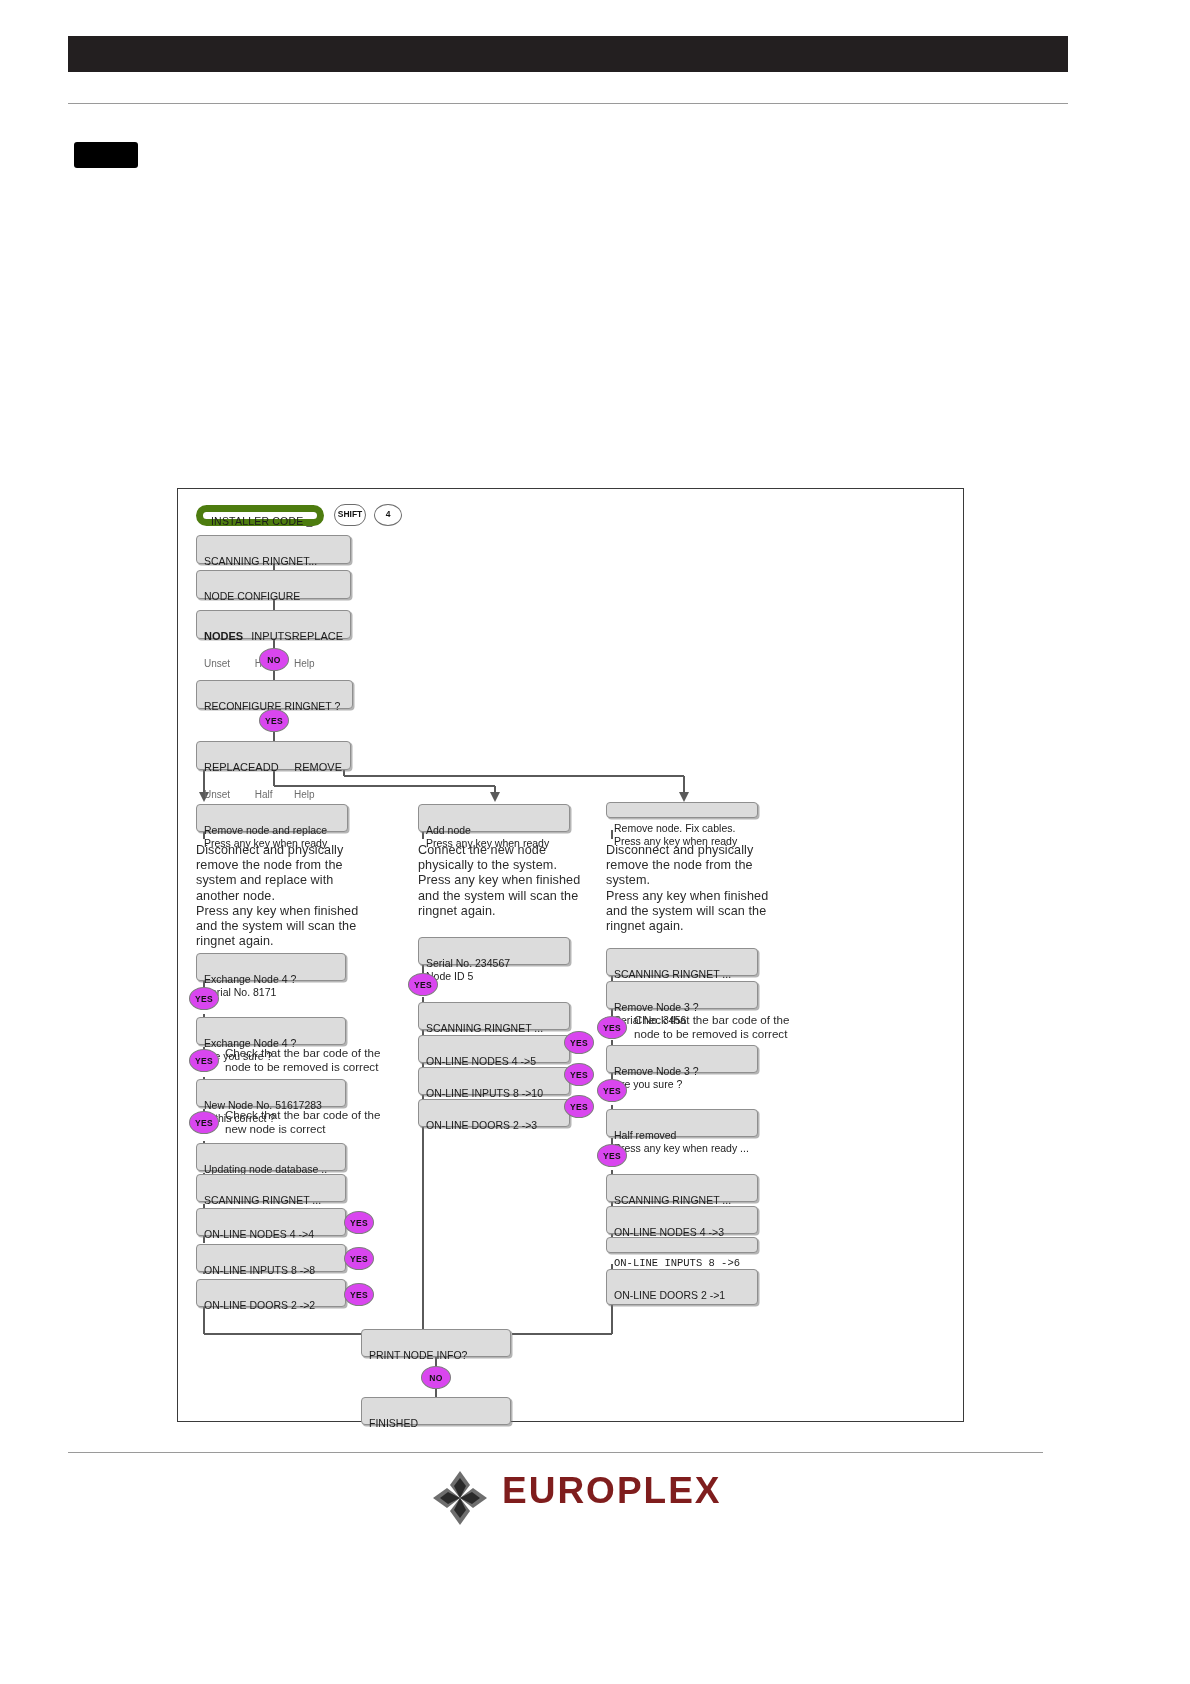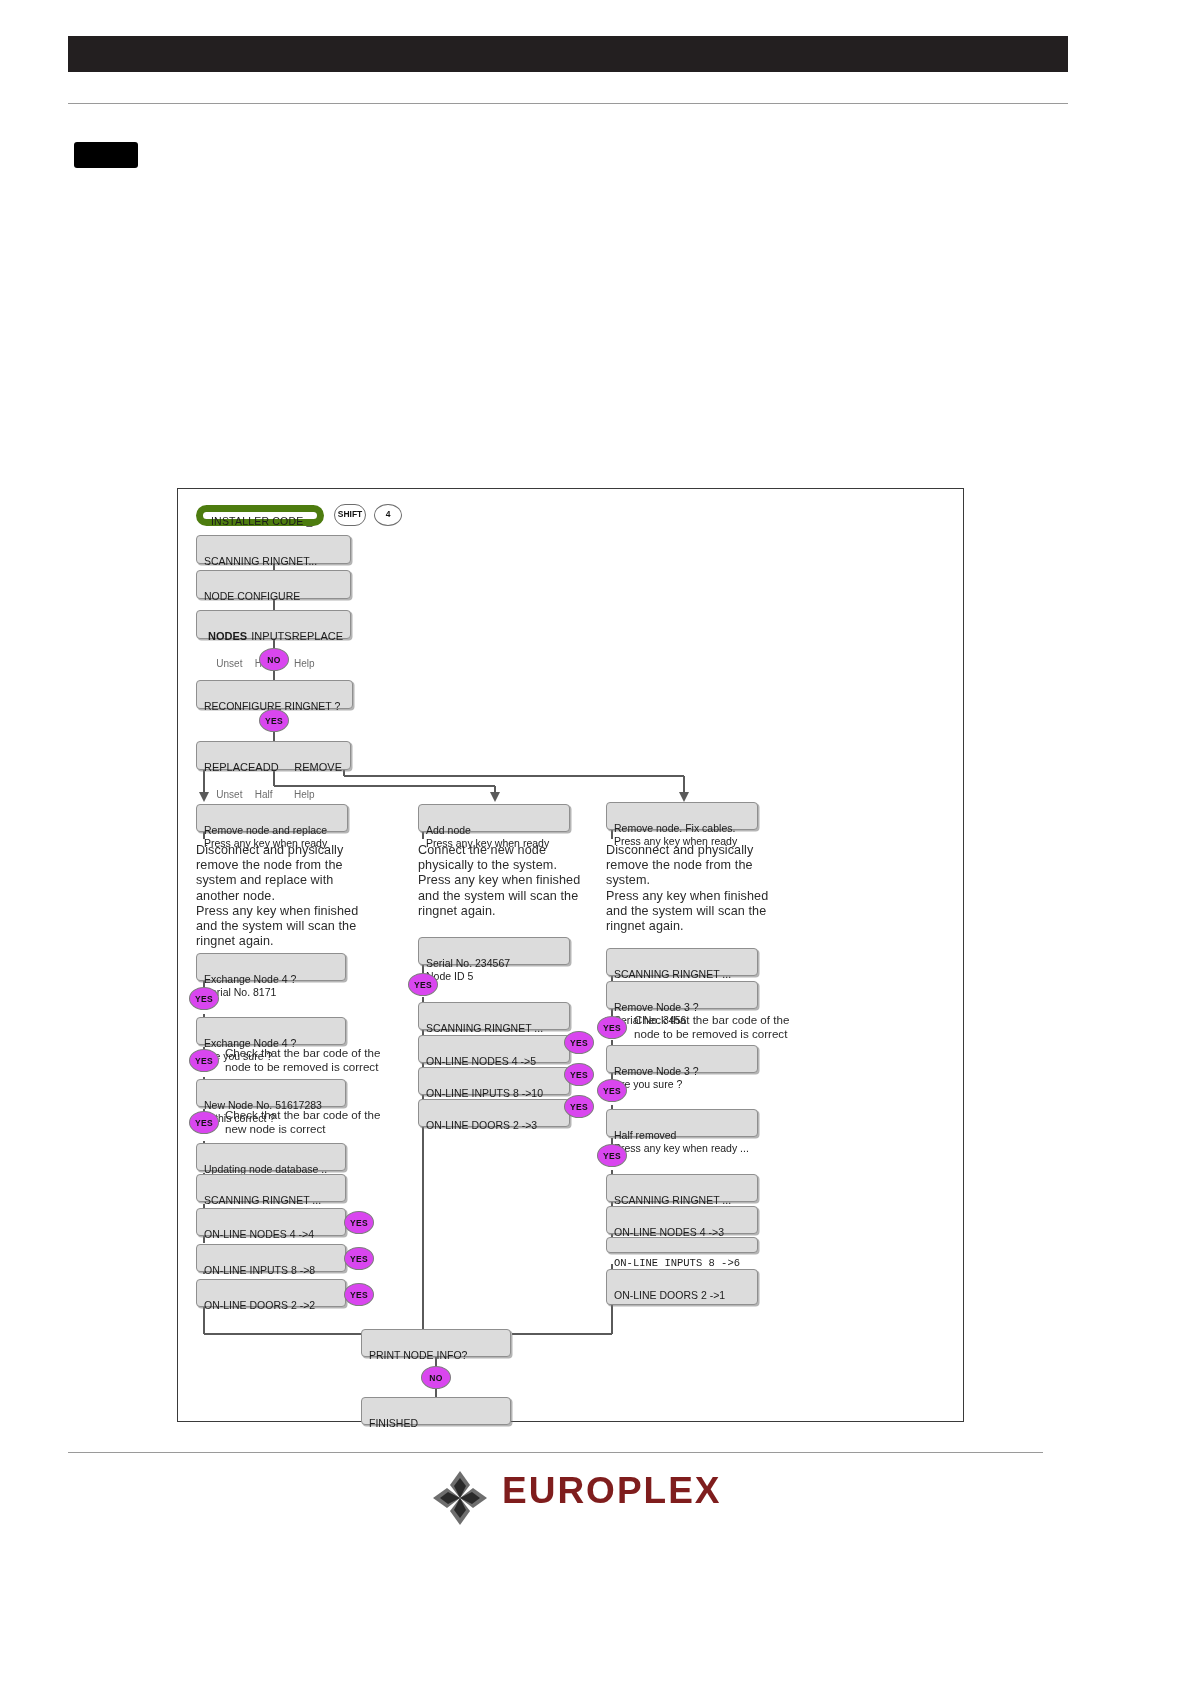--- a/index.html
+++ b/index.html
@@ -55,21 +55,21 @@
     font-family:"Liberation Sans", sans-serif;
   }
   .scr .l2{display:block;}
   .scr.menu{padding-top:5px;}
   .menu-row{display:flex;}
   .menu-row span{display:inline-block;}
   .menu-top span{font-size:11px;color:#1b1b1b;}
   .menu-top span.sel{font-weight:bold;}
   .menu-bot span{font-size:10px;color:#6d6d6d;}
   
-  .mc1{width:62px;text-align:center;}
+  .mc1{width:62px;}
   .mc2{width:48px;}
   .mc3{width:60px;}
   
   .pill{
     position:absolute;box-sizing:border-box;
     border:7px solid #4d7c0f;border-radius:11px;background:#fff;
     font-size:10.5px;color:#1b1b1b;line-height:19px;padding-left:8px;
     letter-spacing:.2px;
   }
   .key{
@@ -312,21 +312,21 @@
   <div class="scr" style="left:240px;top:578px;width:152px;height:28px;">
     <span>ON-LINE INPUTS   8 -&gt;10</span>
   </div>
   <div class="bub" style="left:386px;top:574px;">YES</div>
 
   <div class="scr" style="left:240px;top:610px;width:152px;height:28px;">
     <span>ON-LINE DOORS   2 -&gt;3</span>
   </div>
   <div class="bub" style="left:386px;top:606px;">YES</div>
 
-  <div class="scr" style="left:428px;top:313px;width:152px;height:28px;">
+  <div class="scr" style="left:428px;top:313px;width:152px;height:16px;">
     <span>Remove node. Fix cables.</span>
     <span class="l2">Press any key when ready</span>
   </div>
   <div class="prose" style="left:428px;top:354px;width:185px;">Disconnect and physically
 remove the node from the
 system.
 Press any key when finished
 and the system will scan the
 ringnet again.</div>
 

